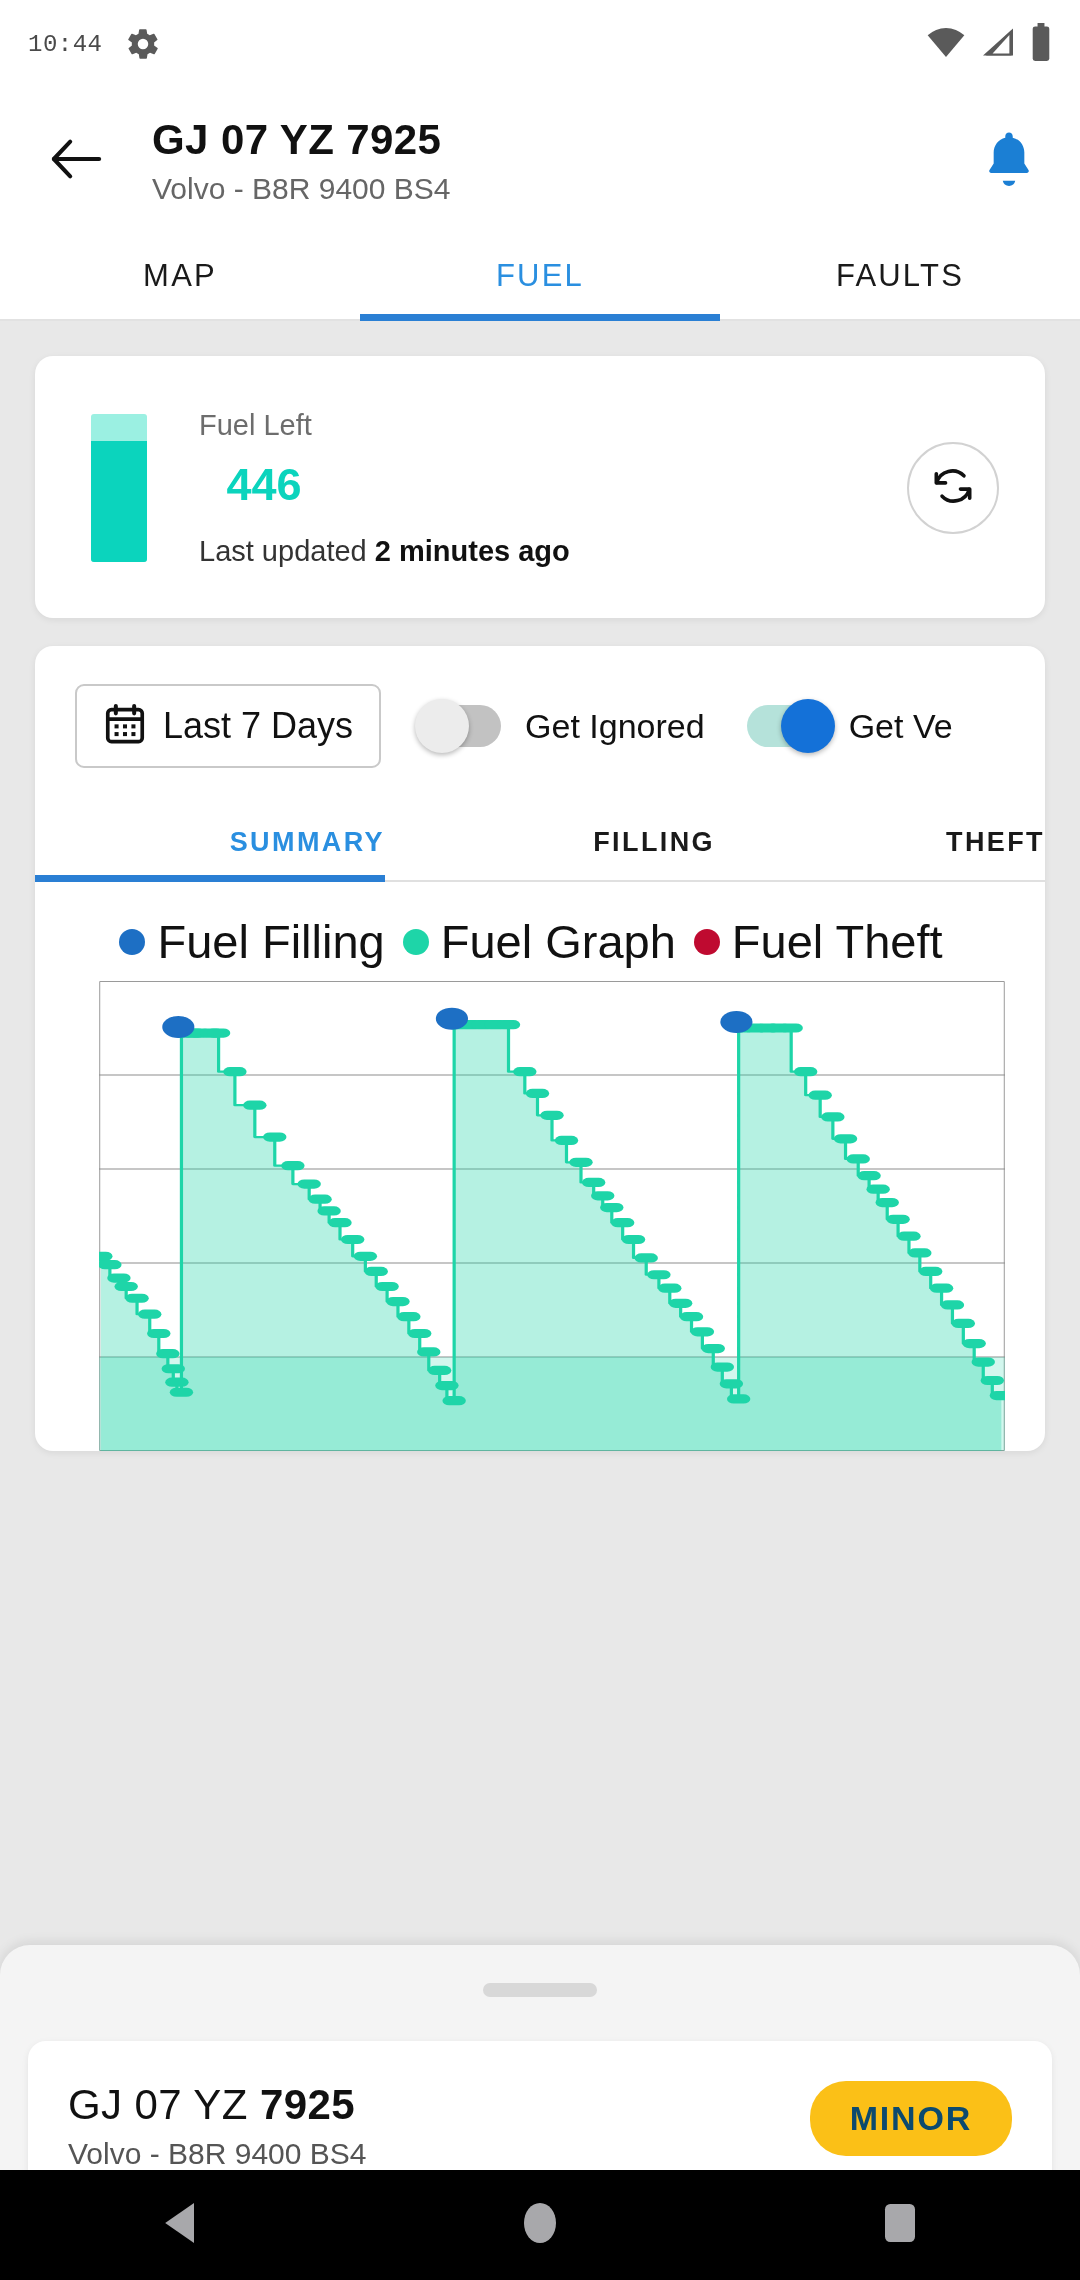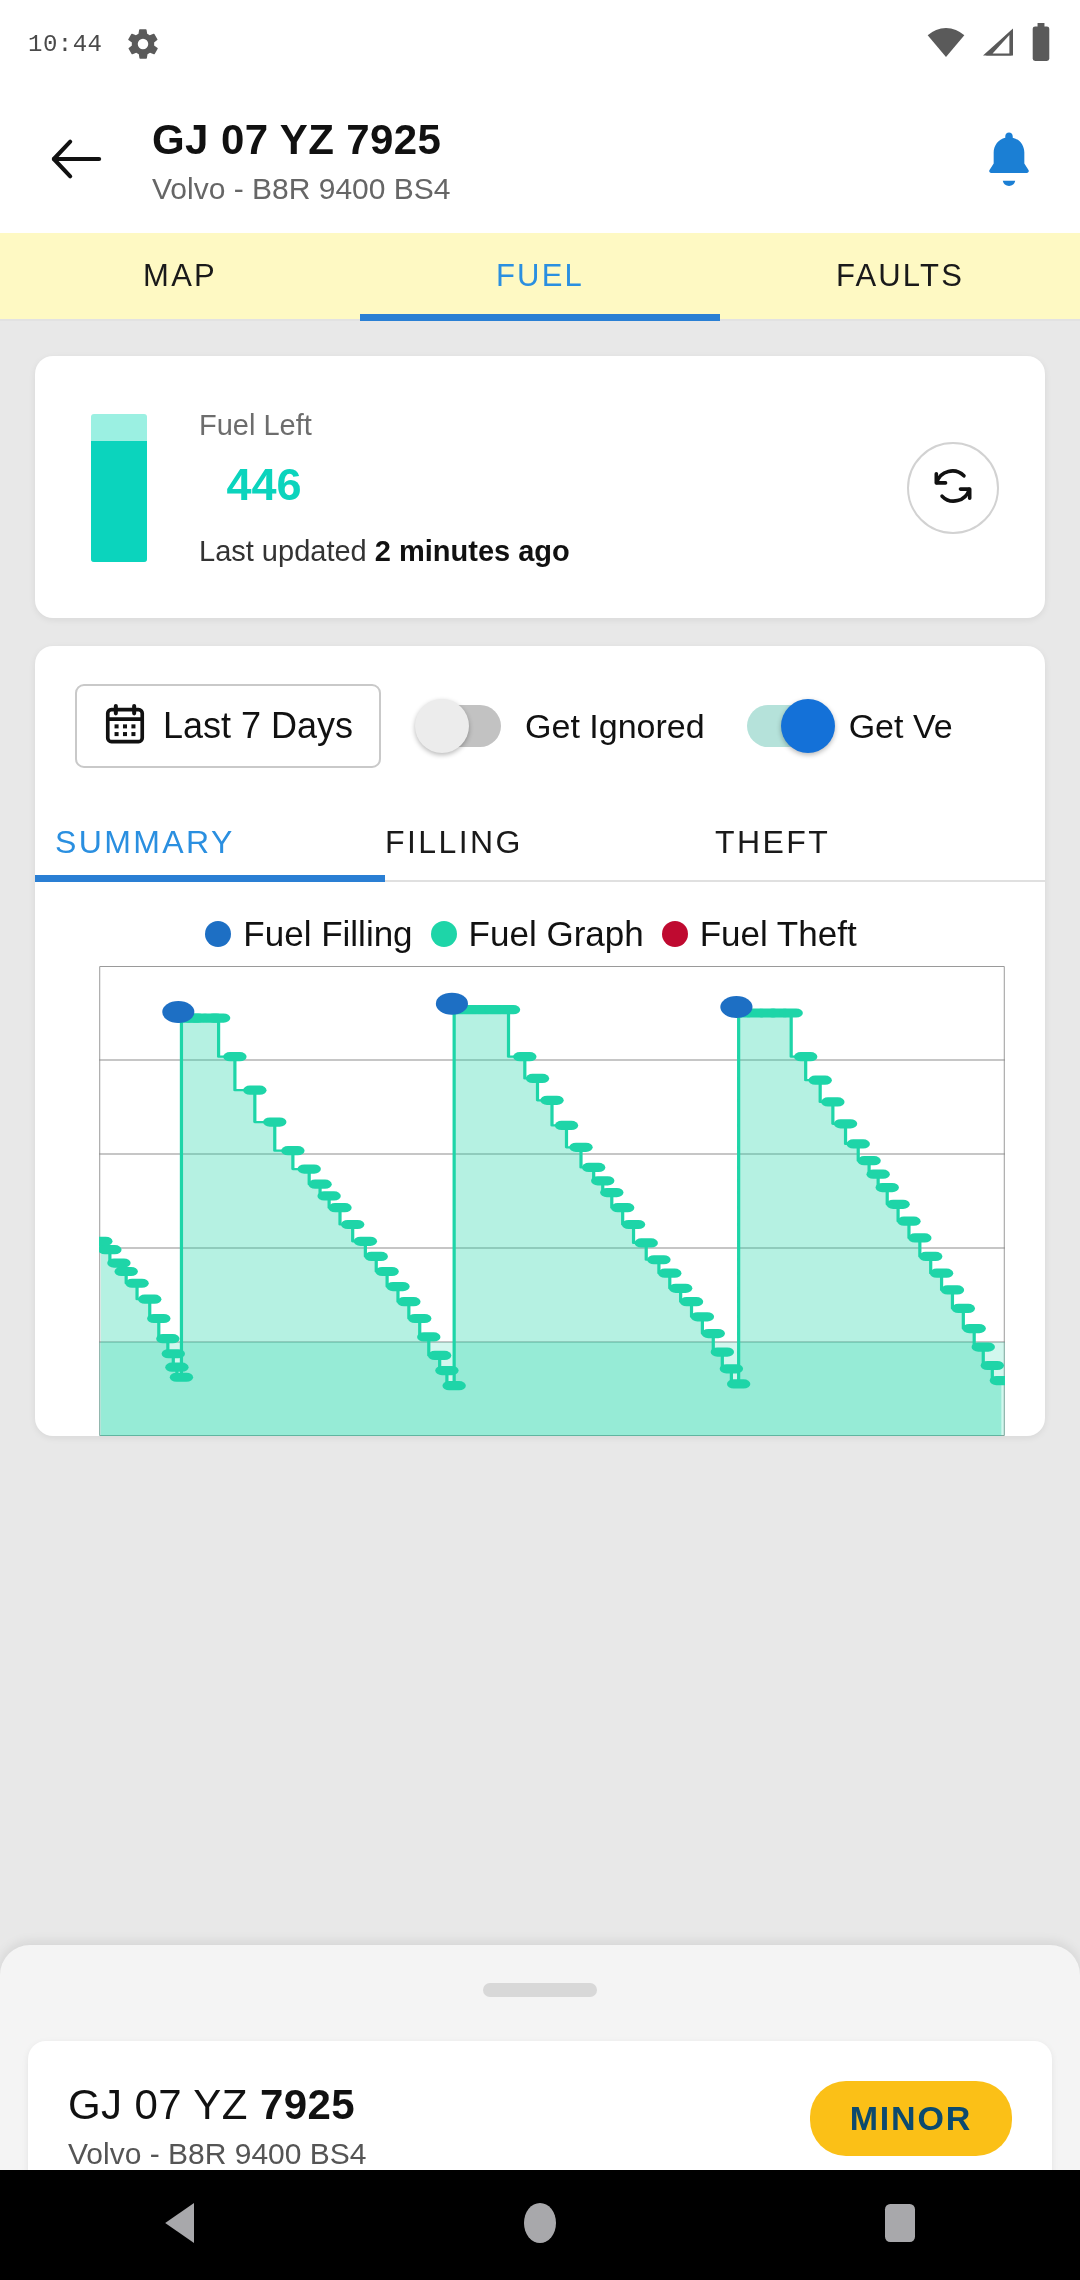--- a/index.html
+++ b/index.html
@@ -39,21 +39,21 @@
     font-size:42px; font-weight:bold; color:#111; letter-spacing:0.4px;
     line-height:1.12;
   }
   .header-sub {
     font-size:30px; color:#666; margin-top:8px; line-height:1.1;
   }
   .bell-btn { margin-left:auto; cursor:pointer; display:flex; align-items:center; }
 
   
   .maintabs {
-    background:#fef9c3;
+    background:#ffffff;
     display:flex;
     height:88px;
     border-bottom:2px solid #e2e2e2;
     position:relative;
   }
   .maintab {
     flex:1; display:flex; align-items:center; justify-content:center;
     font-size:31px; letter-spacing:2.2px; color:#1a1a1a;
     cursor:pointer; position:relative;
   }
@@ -142,39 +142,39 @@
   .toggle-label { font-size:34px; color:#111; margin-left:24px; }
 
   
   .subtabs {
     display:flex; height:78px;
     border-bottom:2px solid #e0e0e0;
     position:relative;
     padding:0 0 0 20px;
   }
   .subtab {
-    flex:1; display:flex; align-items:center; justify-content:flex-start;
-    font-size:32px; letter-spacing:2.4px; color:#1a1a1a;
-    cursor:pointer; position:relative;
+    flex:1; display:flex; align-items:center; justify-content:flex-end;
+    font-size:27px; letter-spacing:2.4px; color:#1a1a1a;
+    cursor:pointer; position:relative;font-weight:bold;
   }
   .subtab.active { color:#2a8fe0; }
   .subtab.active::after {
     content:""; position:absolute; left:-20px; right:0; bottom:-2px;
     height:7px; background:#2a7fd4;
   }
 
   
   .legend {
     display:flex; align-items:center; justify-content:center;
     gap:0; padding:32px 0 12px 0;
     white-space:nowrap;
   }
   .legend-item { display:flex; align-items:center; margin-right:18px; }
   .legend-dot { width:26px; height:26px; border-radius:50%; flex:0 0 auto; }
-  .legend-text { font-size:35px; color:#111; margin-left:12px; }
+  .legend-text { font-size:47px; color:#111; margin-left:12px; }
 
   .chart-holder { padding:0 40px 0 64px; }
   svg.fuelchart { display:block; width:100%; height:470px; }
 
   
   .bottomsheet {
     position:absolute; left:0; right:0; bottom:110px; top:1945px;
     background:#f4f4f4;
     border-radius:30px 30px 0 0;
     box-shadow:0 -3px 12px rgba(0,0,0,.09);

